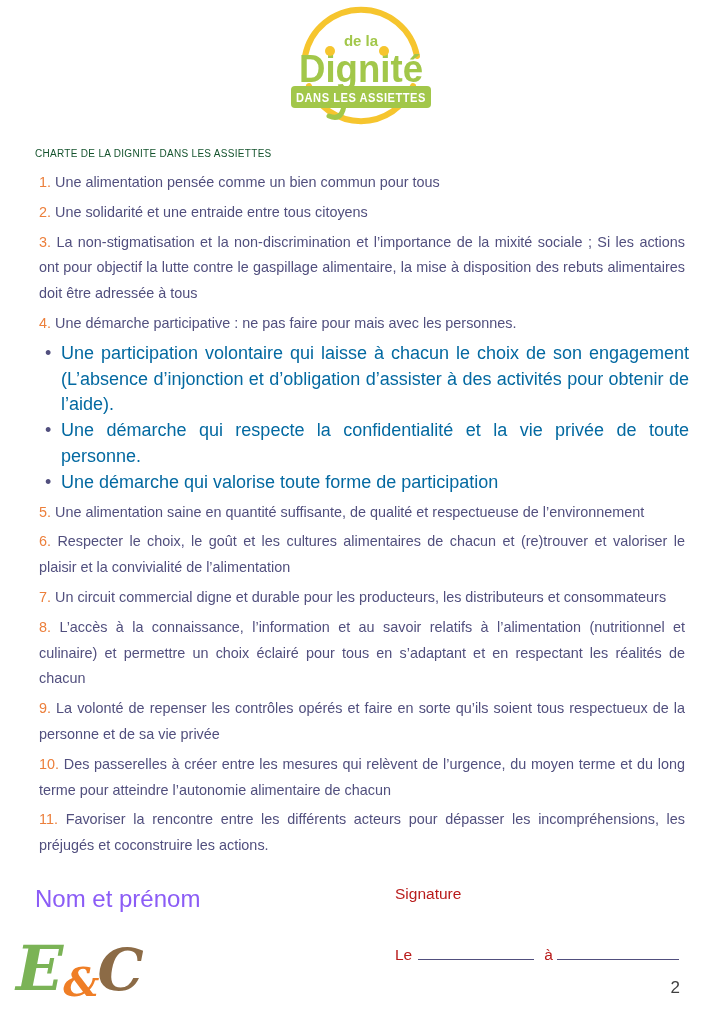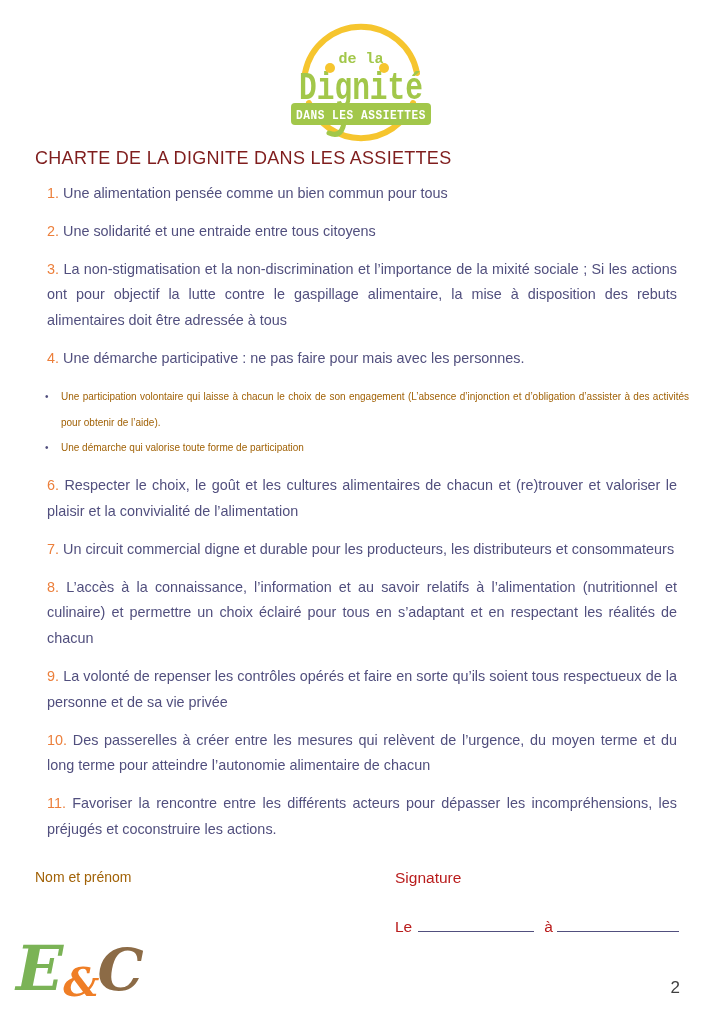--- a/index.html
+++ b/index.html
@@ -6,67 +6,67 @@
   .page {
     position:relative;
     width:722px; height:1024px;
     margin:0 auto;
     background:#ffffff;
     font-family:"Liberation Sans", sans-serif;
     overflow:hidden;
   }
   
   .logo-wrap {
-    position:absolute; top:17px; left:50%;
+    position:absolute; top:0; left:50%;
     transform:translateX(-50%);
-    width:150px; height:130px;font-family:Liberation Mono, monospace;
+    width:150px; height:130px;
   }
   
   .content {
     position:absolute; left:35px; top:148px; width:654px;
   }
   .heading {
     margin:0 0 11px 0;
-    font-size:18px; font-weight:normal;
+    font-size:10px; font-weight:normal;
     letter-spacing:0.3px;
-    color:#7f1d1d;
+    color:#14532d;
   }
   .item { margin:0 0 1px 0; }
   .item-text {
     font-size:14.4px; line-height:25.8px;
     color:#514F7E;
     text-align:justify;
-    margin:12px;
+    margin:4px;
   }
   .item-num { color:#EC7F3B; }
   ul.bullets {
     list-style:none;
     margin:0; padding:0;
   }
   ul.bullets li {
     position:relative;
     padding-left:26px;
-    font-size:10px; line-height:25.8px;
-    color:#a16207;
+    font-size:18px; line-height:25.8px;
+    color:#0369a1;
     text-align:justify;
   }
   ul.bullets li::before {
     content:"\2022";
     position:absolute; left:10px;
     color:#514F7E;
   }
   
   .sig-block { margin-top:26px; display:flex; }
   .nom-label {
     width:360px;
-    font-size:14px; color:#a16207;
+    font-size:24px; color:#8b5cf6;
   }
   .sig-col { font-size:15.5px; color:#b91c1c; }
   .sig-label { display:block; }
-  .le-line { margin-top:31px; white-space:nowrap; }
+  .le-line { margin-top:43px; white-space:nowrap; }
   .blank {
     display:inline-block;
     border-bottom:1.6px solid #514F7E;
     height:13px;
     vertical-align:baseline;
   }
   .blank-1 { width:116px; margin:0 10px 0 6px; }
   .blank-2 { width:122px; margin-left:4px; }
   
   .ec-logo {
@@ -124,24 +124,29 @@
 
   <div class="item">
     <p class="item-text"><span class="item-num">3.</span> <span>La non-stigmatisation et la non-discrimination et l’importance de la mixité sociale ; Si les actions ont pour objectif la lutte contre le gaspillage alimentaire, la mise à disposition des rebuts alimentaires doit être adressée à tous</span></p>
 
   </div>
 
   <div class="item">
     <p class="item-text"><span class="item-num">4.</span> <span>Une démarche participative : ne pas faire pour mais avec les personnes.</span></p>
     <ul class="bullets">
             <li>Une participation volontaire qui laisse à chacun le choix de son engagement (L’absence d’injonction et d’obligation d’assister à des activités pour obtenir de l’aide).</li>
+            <li>Une démarche qui respecte la confidentialité et la vie privée de toute personne.</li>
             <li>Une démarche qui valorise toute forme de participation</li>
           </ul>
   </div>
 
+  <div class="item">
+    <p class="item-text"><span class="item-num">5.</span> <span>Une alimentation saine en quantité suffisante, de qualité et respectueuse de l’environnement</span></p>
+
+  </div>
 
   <div class="item">
     <p class="item-text"><span class="item-num">6.</span> <span>Respecter le choix, le goût et les cultures alimentaires de chacun et (re)trouver et valoriser le plaisir et la convivialité de l’alimentation</span></p>
 
   </div>
 
   <div class="item">
     <p class="item-text"><span class="item-num">7.</span> <span>Un circuit commercial digne et durable pour les producteurs, les distributeurs et consommateurs</span></p>
 
   </div>

